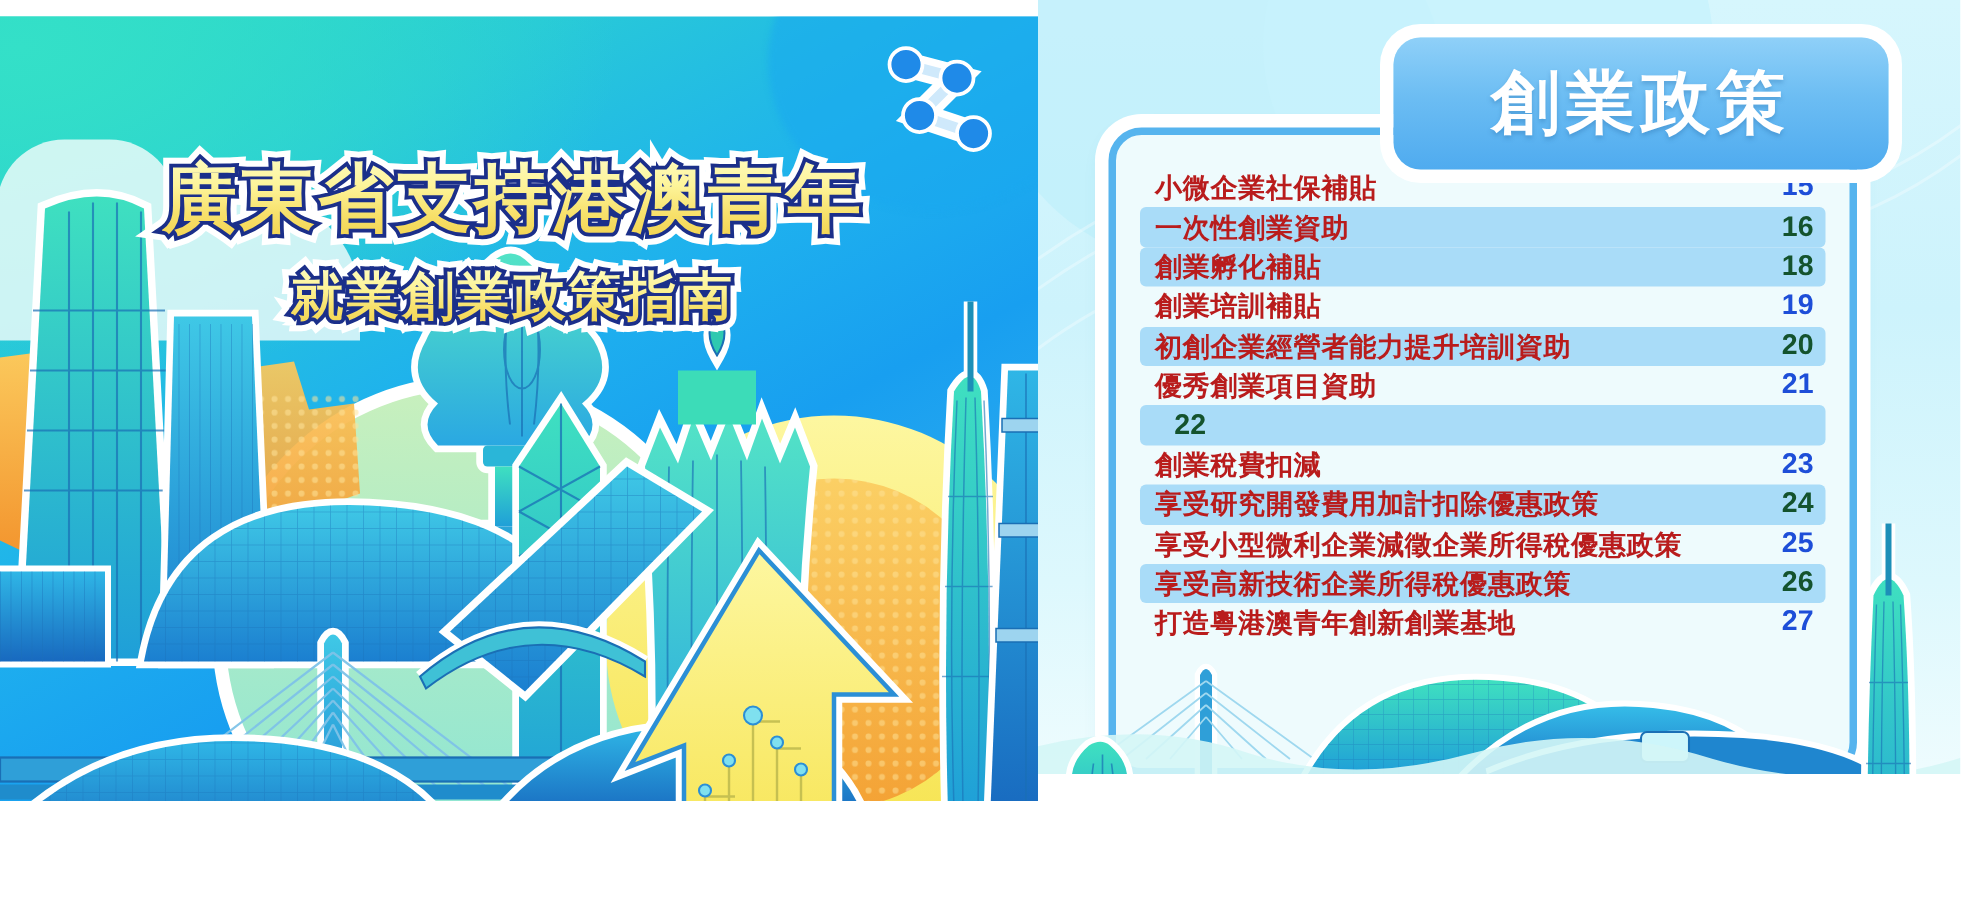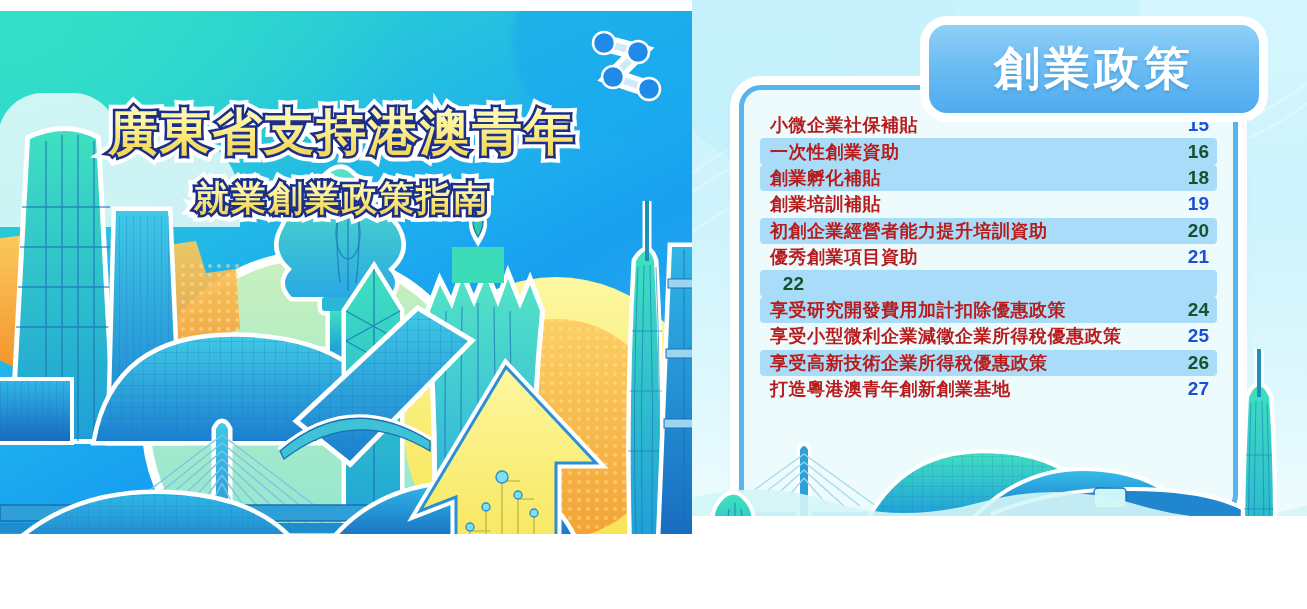--- a/index.html
+++ b/index.html
@@ -367,20 +367,24 @@
             <span class="toc-label">初創企業經營者能力提升培訓資助</span>
             <span class="toc-page">20</span>
           </div>
           <div class="toc-row">
             <span class="toc-label">優秀創業項目資助</span>
             <span class="toc-page">21</span>
           </div>
           <div class="toc-row alt">
             <span class="toc-page">22</span>
           </div>
+          <div class="toc-row">
+            <span class="toc-label">創業稅費扣減</span>
+            <span class="toc-page">23</span>
+          </div>
           <div class="toc-row alt">
             <span class="toc-label">享受研究開發費用加計扣除優惠政策</span>
             <span class="toc-page">24</span>
           </div>
           <div class="toc-row">
             <span class="toc-label">享受小型微利企業減徵企業所得稅優惠政策</span>
             <span class="toc-page">25</span>
           </div>
           <div class="toc-row alt">
             <span class="toc-label">享受高新技術企業所得稅優惠政策</span>

